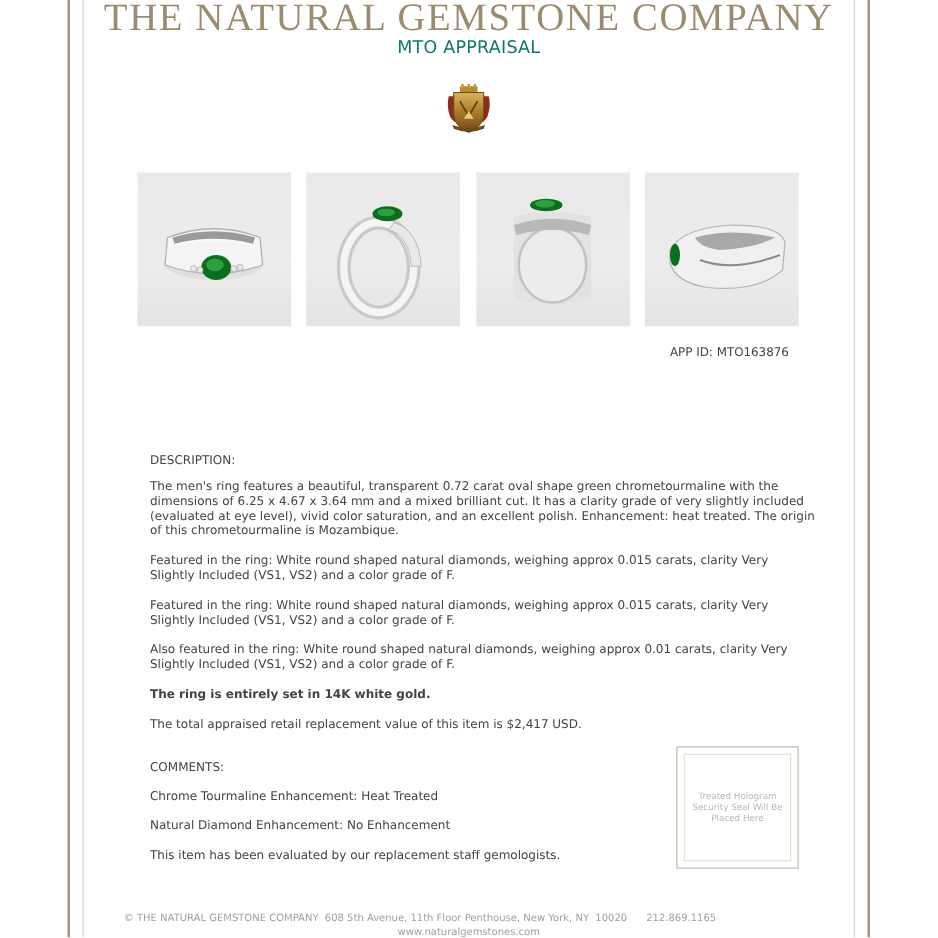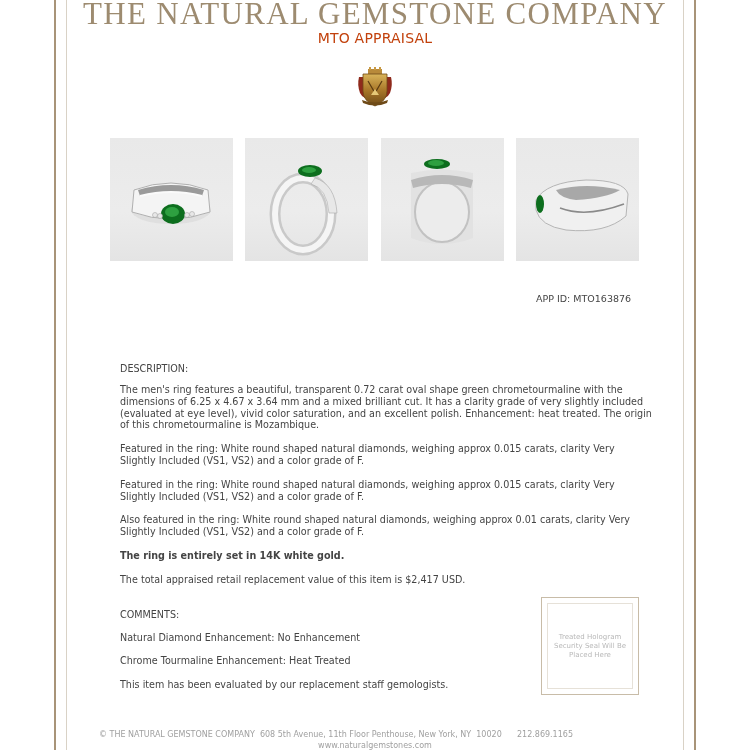--- a/index.html
+++ b/index.html
@@ -11,36 +11,36 @@
     .border-inner-right { position: absolute; left: 683px; top: 0; width: 1px; height: 750px; background: #d9d2c6; }
     .border-outer-right { position: absolute; left: 694px; top: 0; width: 2px; height: 750px; background: #a89478; }
 
     .company-title {
       position: absolute; left: 0; top: -4px; width: 750px; text-align: center;
       font-family: "Liberation Serif", "DejaVu Serif", serif;
       font-size: 31px; letter-spacing: 1.3px; color: #9d8b70; white-space: nowrap;
     }
     .doc-subtitle {
       position: absolute; left: 0; top: 30px; width: 750px; text-align: center;
-      font-family: "DejaVu Sans", sans-serif; font-size: 14px; color: #c2410c; letter-spacing: 0.2px;
+      font-family: "DejaVu Sans", sans-serif; font-size: 14px; color: #0f766e; letter-spacing: 0.2px;
     }
 
     .crest {
       position: absolute; left: 356px; top: 67px; width: 38px; height: 42px;
     }
 
     .gallery { position: absolute; top: 138px; left: 0; width: 750px; height: 124px; }
     .ring-photo {
       position: absolute; top: 0; width: 123px; height: 123px;
       background: linear-gradient(180deg, #e9e9e9 0%, #ececec 60%, #e4e4e4 100%);
       overflow: hidden;
     }
 
     .app-id {
-      position: absolute; left: 536px; top: 293px;
+      position: absolute; left: 536px; top: 277px;
       font-size: 9.5px; color: #444;
     }
 
     .content { position: absolute; left: 120px; top: 363px; width: 532px; }
     .content p { font-size: 9.6px; line-height: 11.8px; color: #444; }
     .section-label { font-size: 9.6px; color: #444; }
 
     .seal-box {
       position: absolute; left: 541px; top: 597px; width: 98px; height: 98px;
       border: 1px solid #c8bca8; background: #fff;
@@ -152,22 +152,22 @@
 <div class="content">
   <div class="section-label" style="margin-bottom:10px;">DESCRIPTION:</div>
   <p style="margin-bottom:12px;">The men's ring features a beautiful, transparent 0.72 carat oval shape green chrometourmaline with the dimensions of 6.25 x 4.67 x 3.64 mm and a mixed brilliant cut. It has a clarity grade of very slightly included (evaluated at eye level), vivid color saturation, and an excellent polish. Enhancement: heat treated. The origin of this chrometourmaline is Mozambique.</p>
   <p style="margin-bottom:12px;">Featured in the ring: White round shaped natural diamonds, weighing approx 0.015 carats, clarity Very Slightly Included (VS1, VS2) and a color grade of F.</p>
   <p style="margin-bottom:12px;">Featured in the ring: White round shaped natural diamonds, weighing approx 0.015 carats, clarity Very Slightly Included (VS1, VS2) and a color grade of F.</p>
   <p style="margin-bottom:12px;">Also featured in the ring: White round shaped natural diamonds, weighing approx 0.01 carats, clarity Very Slightly Included (VS1, VS2) and a color grade of F.</p>
   <p style="margin-bottom:12px;font-weight:bold;">The ring is entirely set in 14K white gold.</p>
   <p style="margin-bottom:23px;">The total appraised retail replacement value of this item is $2,417 USD.</p>
 
   <div class="section-label" style="margin-bottom:12px;">COMMENTS:</div>
+  <p style="margin-bottom:12px;">Chrome Tourmaline Enhancement: Heat Treated</p>
   <p style="margin-bottom:12px;">Natural Diamond Enhancement: No Enhancement</p>
-  <p style="margin-bottom:12px;">Chrome Tourmaline Enhancement: Heat Treated</p>
   <p>This item has been evaluated by our replacement staff gemologists.</p>
 </div>
 
 <div class="seal-box">
   <div class="seal-inner">
     <div class="seal-text">Treated Hologram Security Seal Will Be Placed Here</div>
   </div>
 </div>
 
 <div class="footer-line1">© THE NATURAL GEMSTONE COMPANY  608 5th Avenue, 11th Floor Penthouse, New York, NY  10020      212.869.1165</div>

